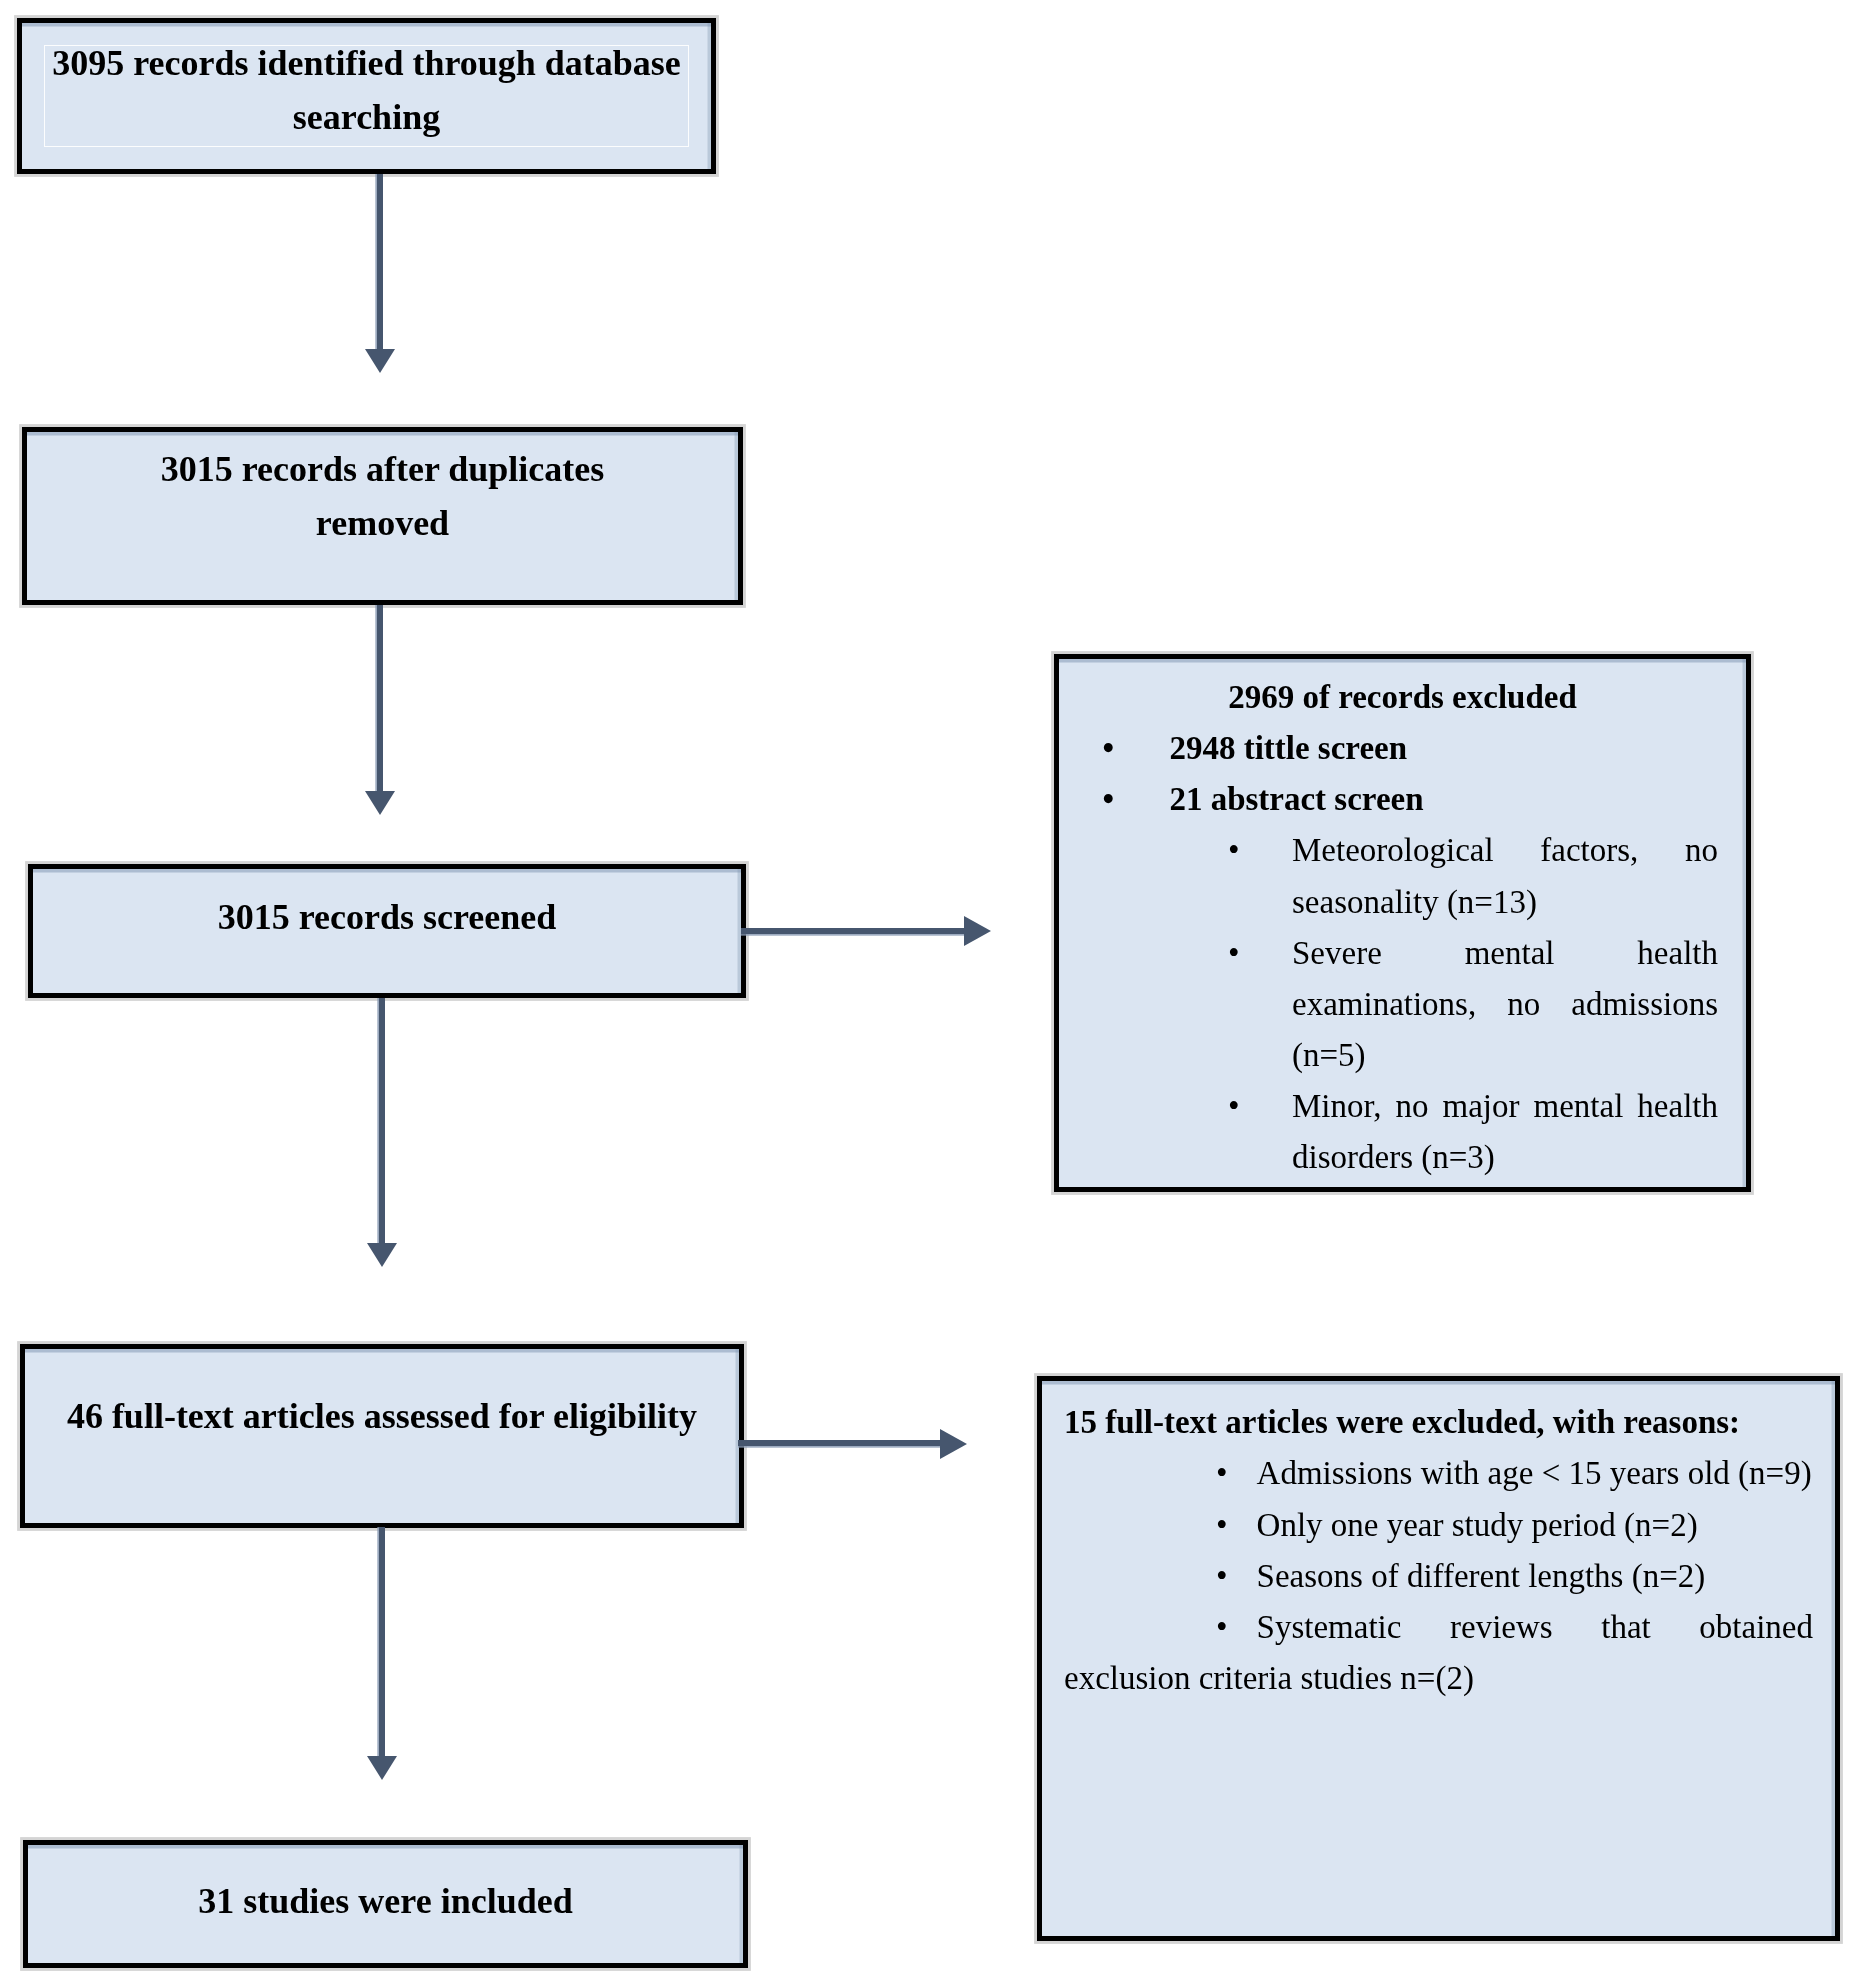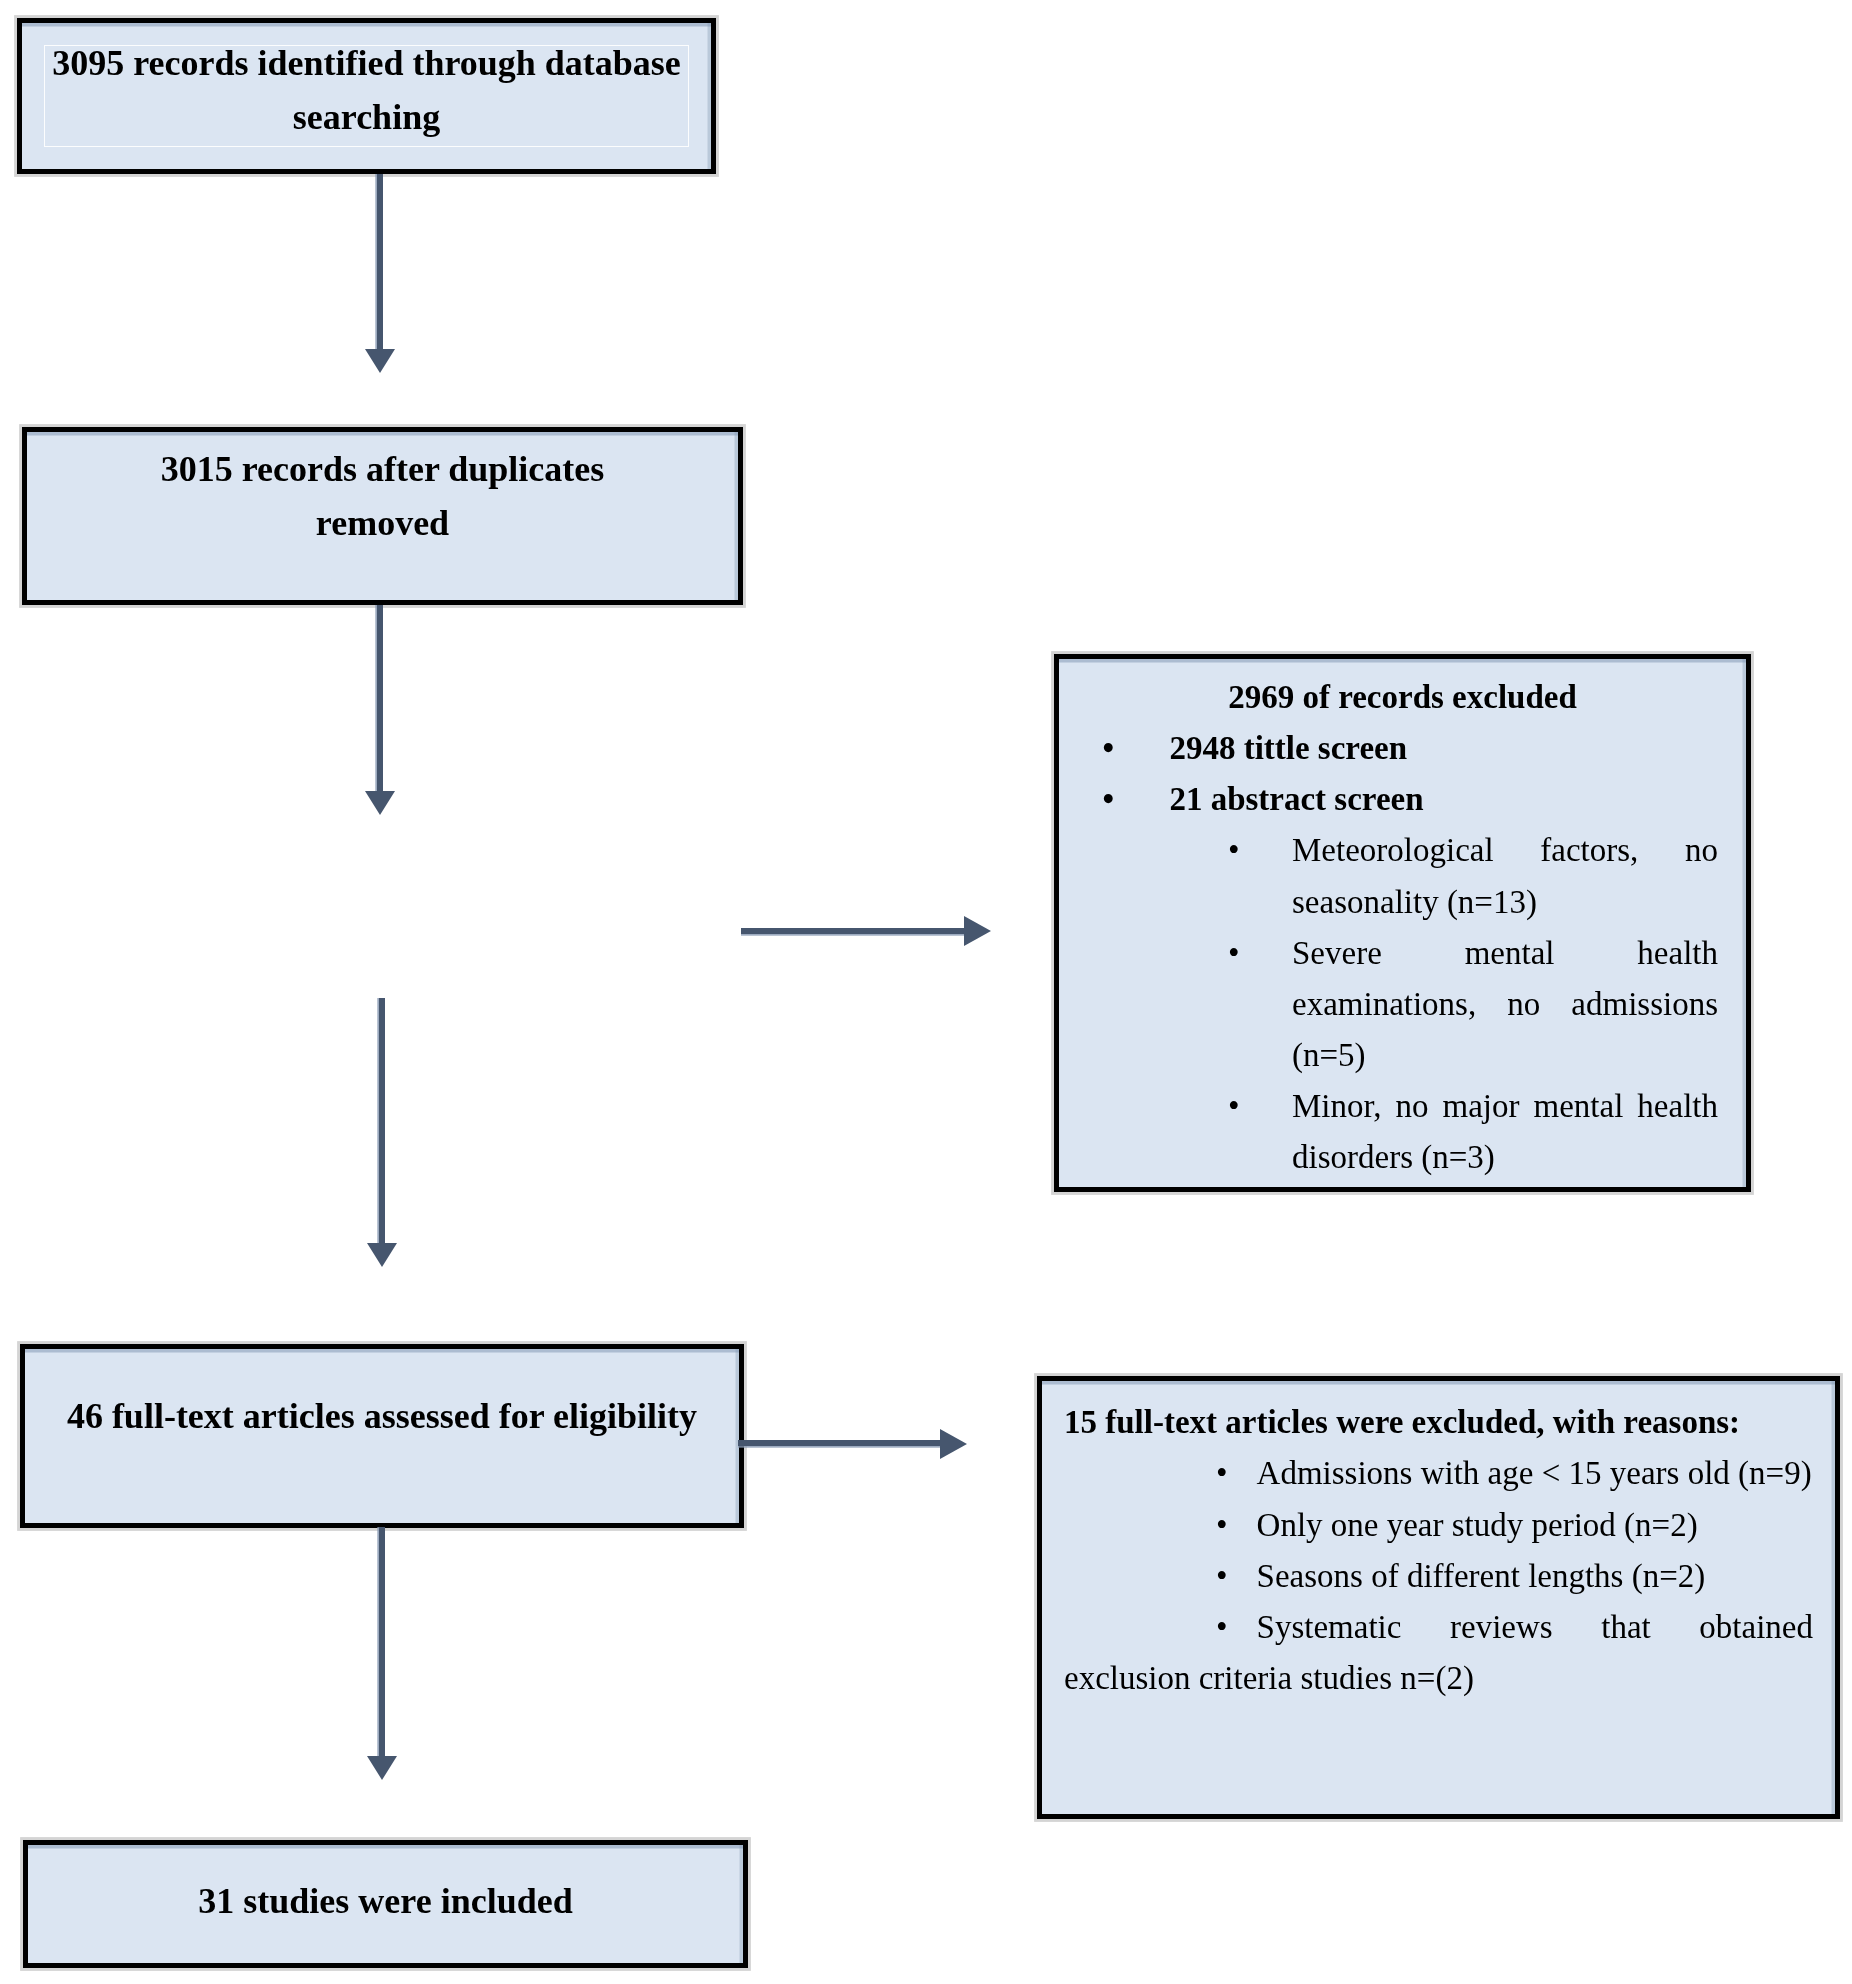--- a/index.html
+++ b/index.html
@@ -58,20 +58,23 @@
 <div id="canvas">
 
   <div class="box center-box inner-outline" style="left:17px;top:17.5px;width:699px;height:156px;padding-bottom:11.7px;">
     <span style="max-width:630px;">3095 records identified through database searching</span>
   </div>
 
   <div class="box center-box" style="left:22px;top:427px;width:721px;height:178px;padding-bottom:41px;">
     <span style="max-width:571px;">3015 records after duplicates removed</span>
   </div>
 
+  <div class="box center-box" style="left:28px;top:864px;width:718px;height:134px;padding-bottom:29px;">
+    <span>3015 records screened</span>
+  </div>
 
   <div class="box center-box" style="left:20px;top:1344px;width:724px;height:184px;padding-bottom:41px;">
     <span style="max-width:653px;">46 full-text articles assessed for eligibility</span>
   </div>
 
   <div class="box center-box" style="left:23px;top:1840px;width:725px;height:128px;padding-bottom:5.8px;">
     <span>31 studies were included</span>
   </div>
 
   <div class="box" id="box-records-excluded" style="left:1054px;top:654px;width:697px;height:538px;">
@@ -91,21 +94,21 @@
     <div class="bullet-l2">
       <span class="marker">•</span>
       <span class="btext">Severe mental health examinations, no admissions (n=5)</span>
     </div>
     <div class="bullet-l2">
       <span class="marker">•</span>
       <span class="btext">Minor, no major mental health disorders (n=3)</span>
     </div>
   </div>
 
-  <div class="box" id="box-fulltext-excluded" style="left:1037px;top:1376px;width:803px;height:443px;">
+  <div class="box" id="box-fulltext-excluded" style="left:1037px;top:1376px;width:803px;height:565px;">
     <p class="fx-title">15 full-text articles were excluded, with reasons:</p>
     <p class="fx-item"><span class="marker">•</span><span class="btxt">Admissions with age &lt; 15 years old (n=9)</span></p>
     <p class="fx-item"><span class="marker">•</span><span class="btxt">Only one year study period (n=2)</span></p>
     <p class="fx-item"><span class="marker">•</span><span class="btxt">Seasons of different lengths (n=2)</span></p>
     <p class="fx-item"><span class="marker">•</span><span class="btxt">Systematic reviews that obtained exclusion criteria studies n=(2)</span></p>
   </div>
 
   <div class="vline" style="left:377px;top:174px;height:175px;"></div>
   <div class="vhead" style="left:365px;top:349px;"></div>
 

